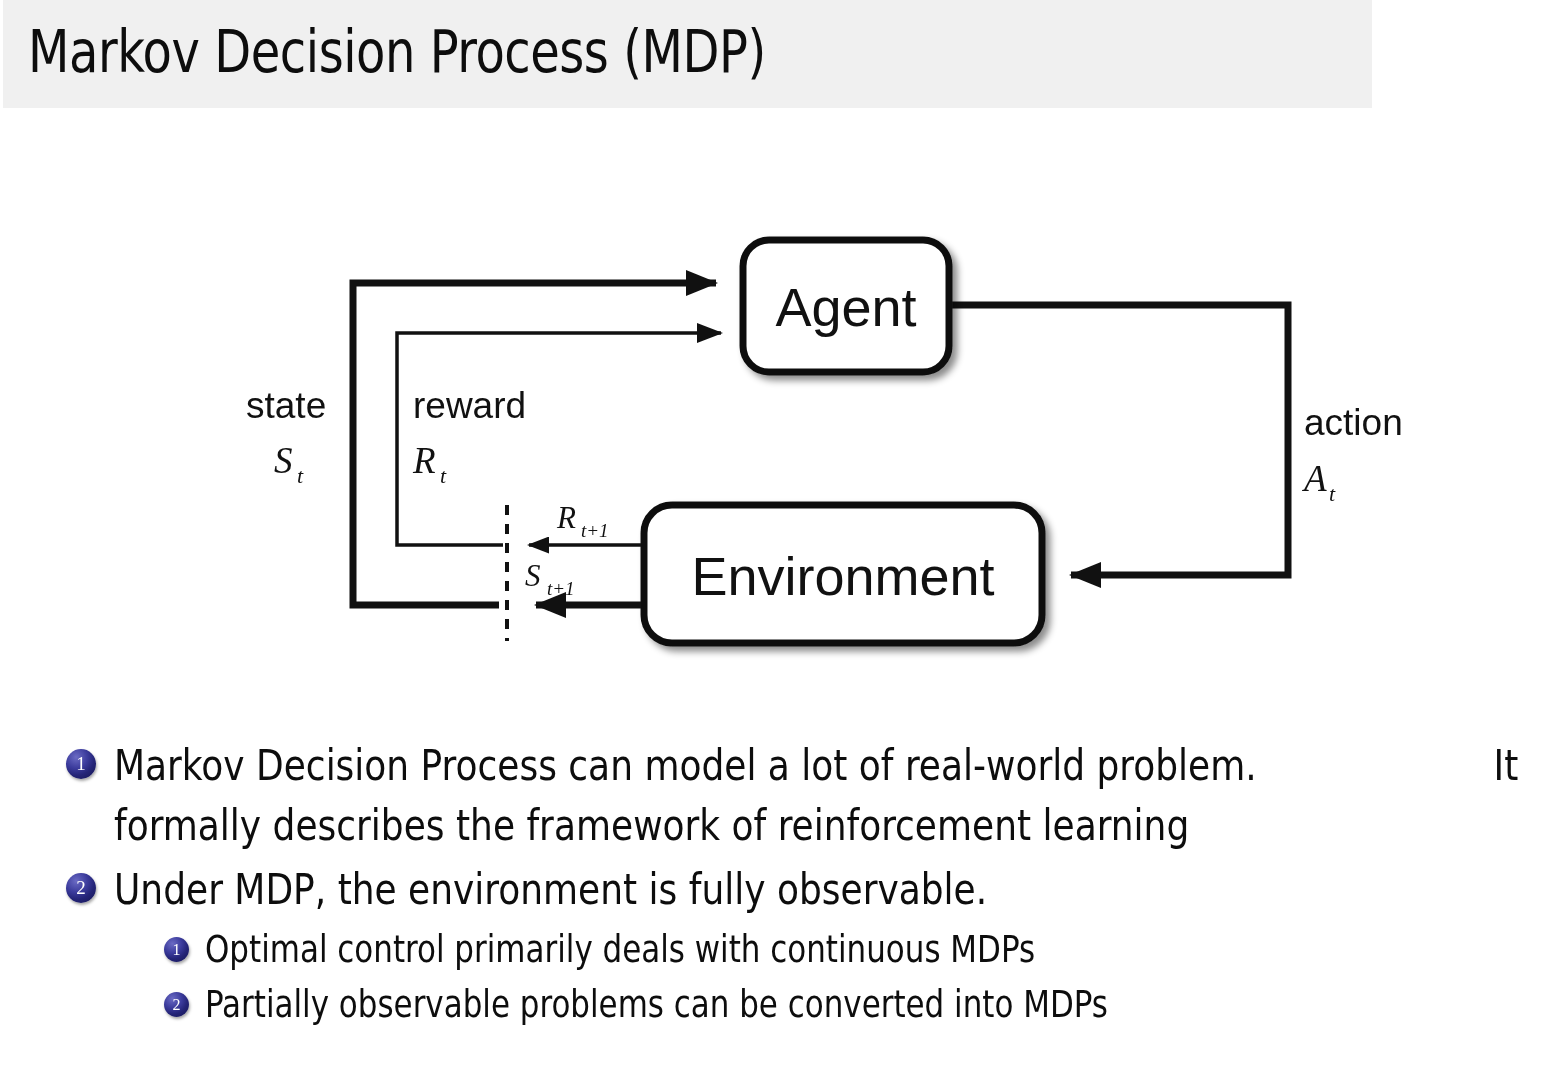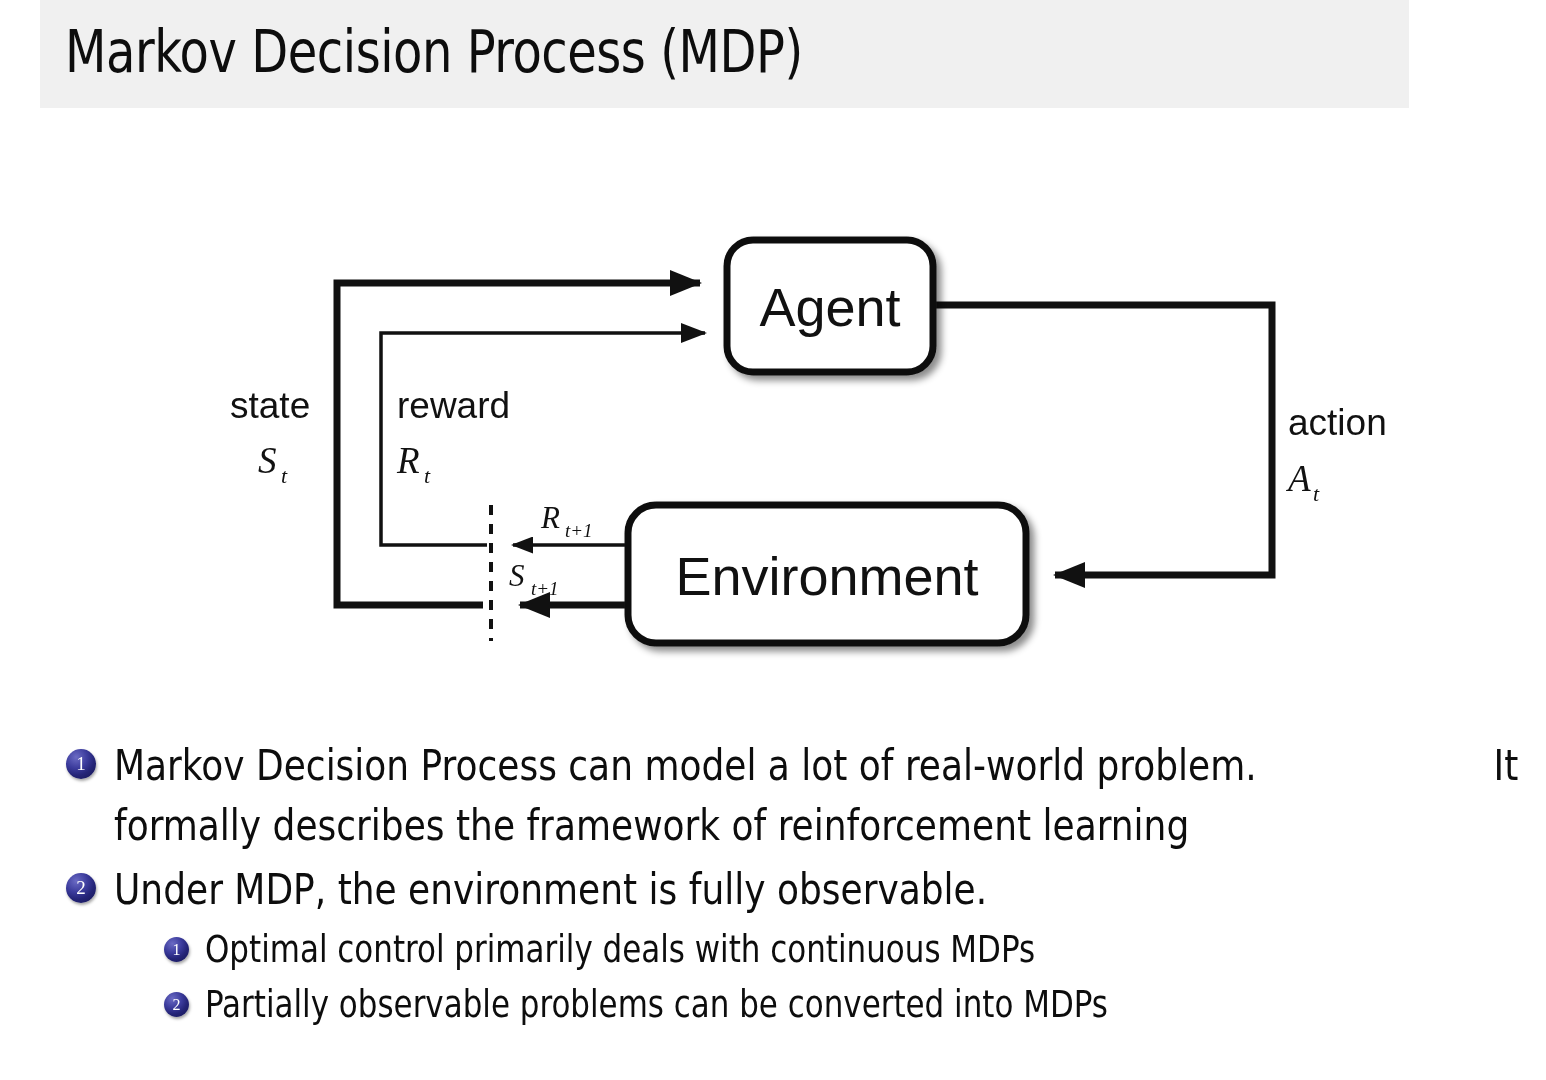--- a/index.html
+++ b/index.html
@@ -18,21 +18,20 @@
 
   
   #slide-header {
     position: absolute;
     left: 0;
     top: 0;
     width: 1372px;
     height: 108px;
     background: #f0f0f0;
     box-sizing: border-box;
-    margin-left: 37px;
   }
   #slide-header::before {
     content: "";
     position: absolute;
     left: 0; top: 0;
     width: 3px; height: 108px;
     background: #ffffff;
   }
   #page-title {
     position: absolute;
@@ -45,21 +44,21 @@
     color: #0d0d0d;
     letter-spacing: -0.5px;
     white-space: nowrap;
     transform: scaleX(0.92);
     transform-origin: left center;
   }
 
   
   #diagram {
     position: absolute;
-    left: 0;
+    left: 16px;
     top: 108px;
     width: 1288px;
     height: 600px;
   }
   #diagram svg {
     display: block;
   }
 
   .dgm-box-label {
     font-family: "Liberation Sans", "DejaVu Sans", sans-serif;

